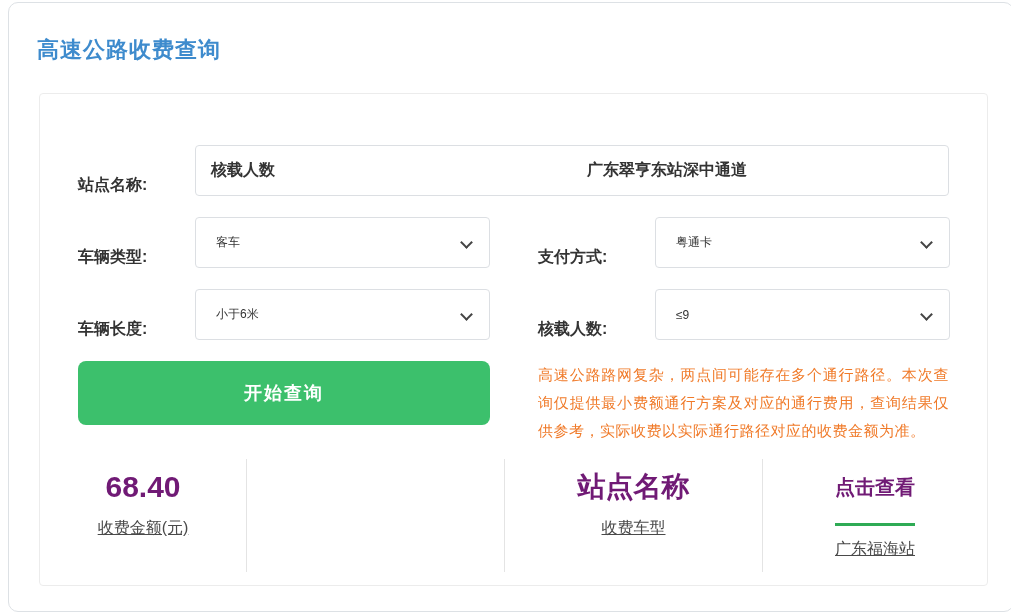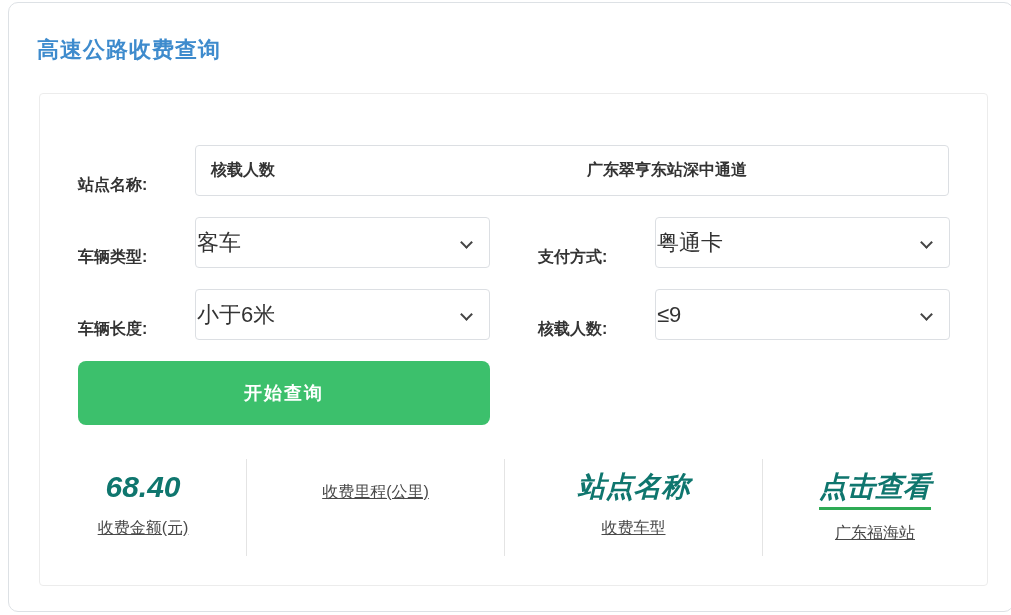--- a/index.html
+++ b/index.html
@@ -68,22 +68,22 @@
   .select-box {
     position: relative;
     width: 295px;
     flex: 0 0 295px;
     height: 51px;
     border: 1px solid #dcdfe3;
     border-radius: 4px;
     background: #fff;
     display: flex;
     align-items: center;
-    padding-left: 1px;
-    font-size: 22px;
+    padding-left: 20px;
+    font-size: 12px;
     color: #333;
     cursor: pointer;
   }
   .chevron {
     position: absolute;
     right: 18px;
     top: 20px;
     width: 9px; height: 9px;
     border-right: 2px solid #444;
     border-bottom: 2px solid #444;
@@ -129,30 +129,29 @@
   .result-col {
     padding: 10px 0 12px 0;
     text-align: center;
   }
   .result-col + .result-col {
     border-left: 1px solid #e4e4e4;
   }
   .result-value {
     font-size: 30px;
     font-weight: bold;
-    color: #0f766e;
+    color: #701a75;
     line-height: 36px;
-    font-style: italic;
   }
   .result-value.text { font-size: 28px; }
   .result-value.link {
-    font-size: 28px;
+    font-size: 20px;
     display: inline-block;
     border-bottom: 3px solid #2fab55;
-    padding-bottom: 2px;
+    padding-bottom: 18px;
     cursor: pointer;
   }
   .result-label {
     margin-top: 13px;
     font-size: 16px;
     color: #4a4a4a;
     text-decoration: underline;
   }
 </style>
 </head>
@@ -196,31 +195,31 @@
         <div class="gap-48"></div>
         <div class="field-label">核载人数:</div>
         <div class="select-box">
           <span>≤9</span>
           <i class="chevron"></i>
         </div>
       </div>
 
       <div class="action-row">
         <button class="query-button">开始查询</button>
+        <div class="notice">高速公路路网复杂，两点间可能存在多个通行路径。本次查询仅提供最小费额通行方案及对应的通行费用，查询结果仅供参考，实际收费以实际通行路径对应的收费金额为准。</div>
       </div>
 
     </div>
 
     <div class="results-row">
       <div class="result-col">
         <div class="result-value">68.40</div>
         <div class="result-label">收费金额(元)</div>
       </div>
       <div class="result-col">
-        <div class="result-label">收费里程(公里)</div>
       </div>
       <div class="result-col">
         <div class="result-value text">站点名称</div>
         <div class="result-label">收费车型</div>
       </div>
       <div class="result-col">
         <div>
           <span class="result-value link">点击查看</span>
         </div>
         <div class="result-label">广东福海站</div>

